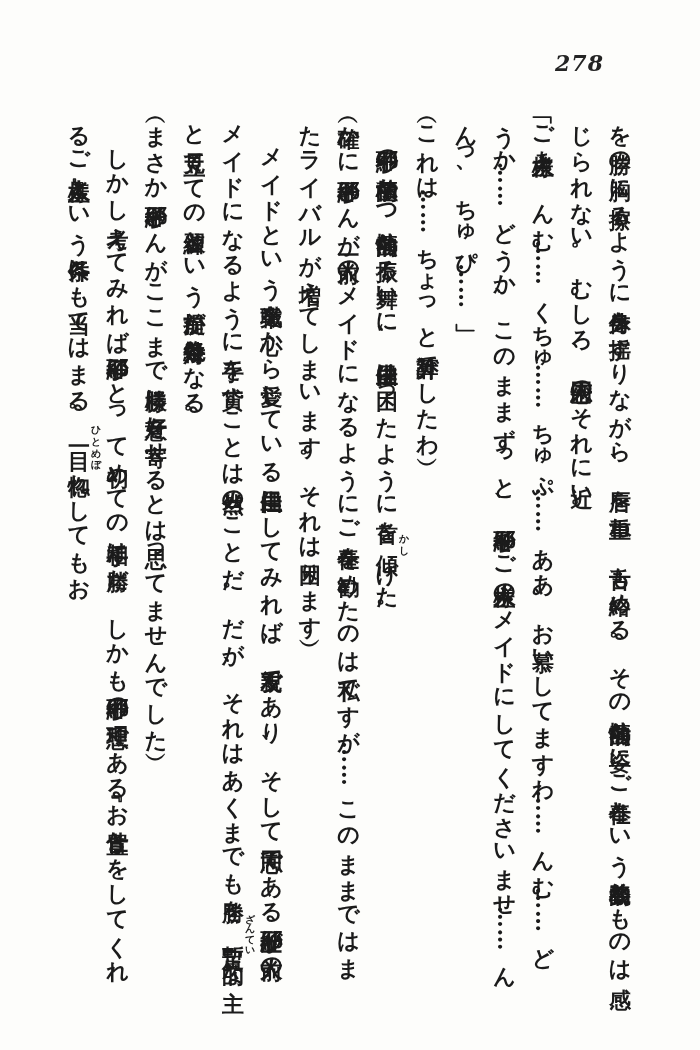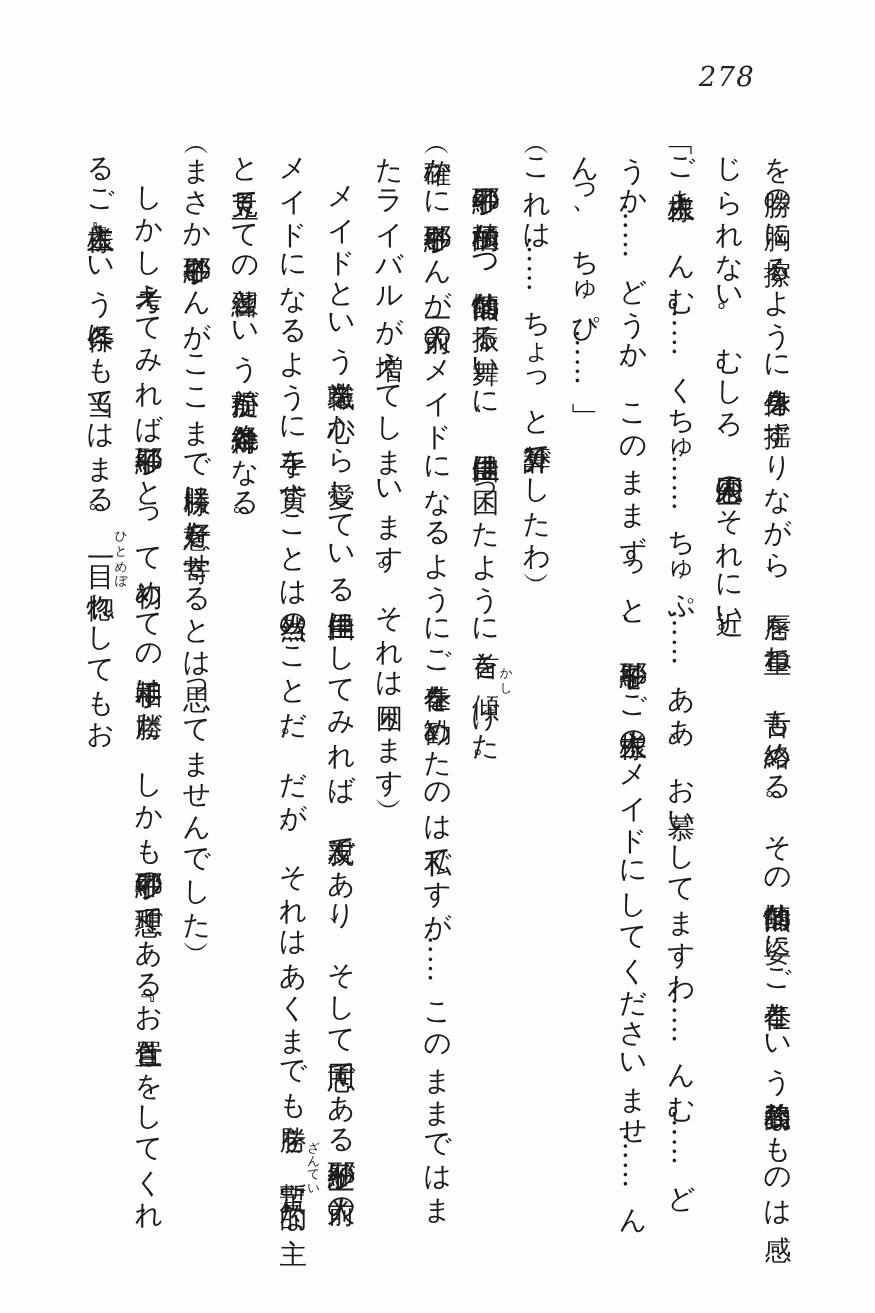--- a/index.html
+++ b/index.html
@@ -8,20 +8,21 @@
     width: 700px; height: 1050px;
     background: #f6f6f4;
     font-family: "DejaVu Serif", serif;
   }
   .book-page {
     position: relative;
     width: 700px; height: 1050px;
     background: #fdfdfb;
     color: #1b1b1b;
     overflow: hidden;
+    font-weight: bold;
   }
   .page-number {
     position: absolute;
     top: 50px; right: 96px;
     font-family: "DejaVu Serif", serif;
     font-style: italic;
     font-size: 22px;
     letter-spacing: 1px;
     color: #242424;
   }

